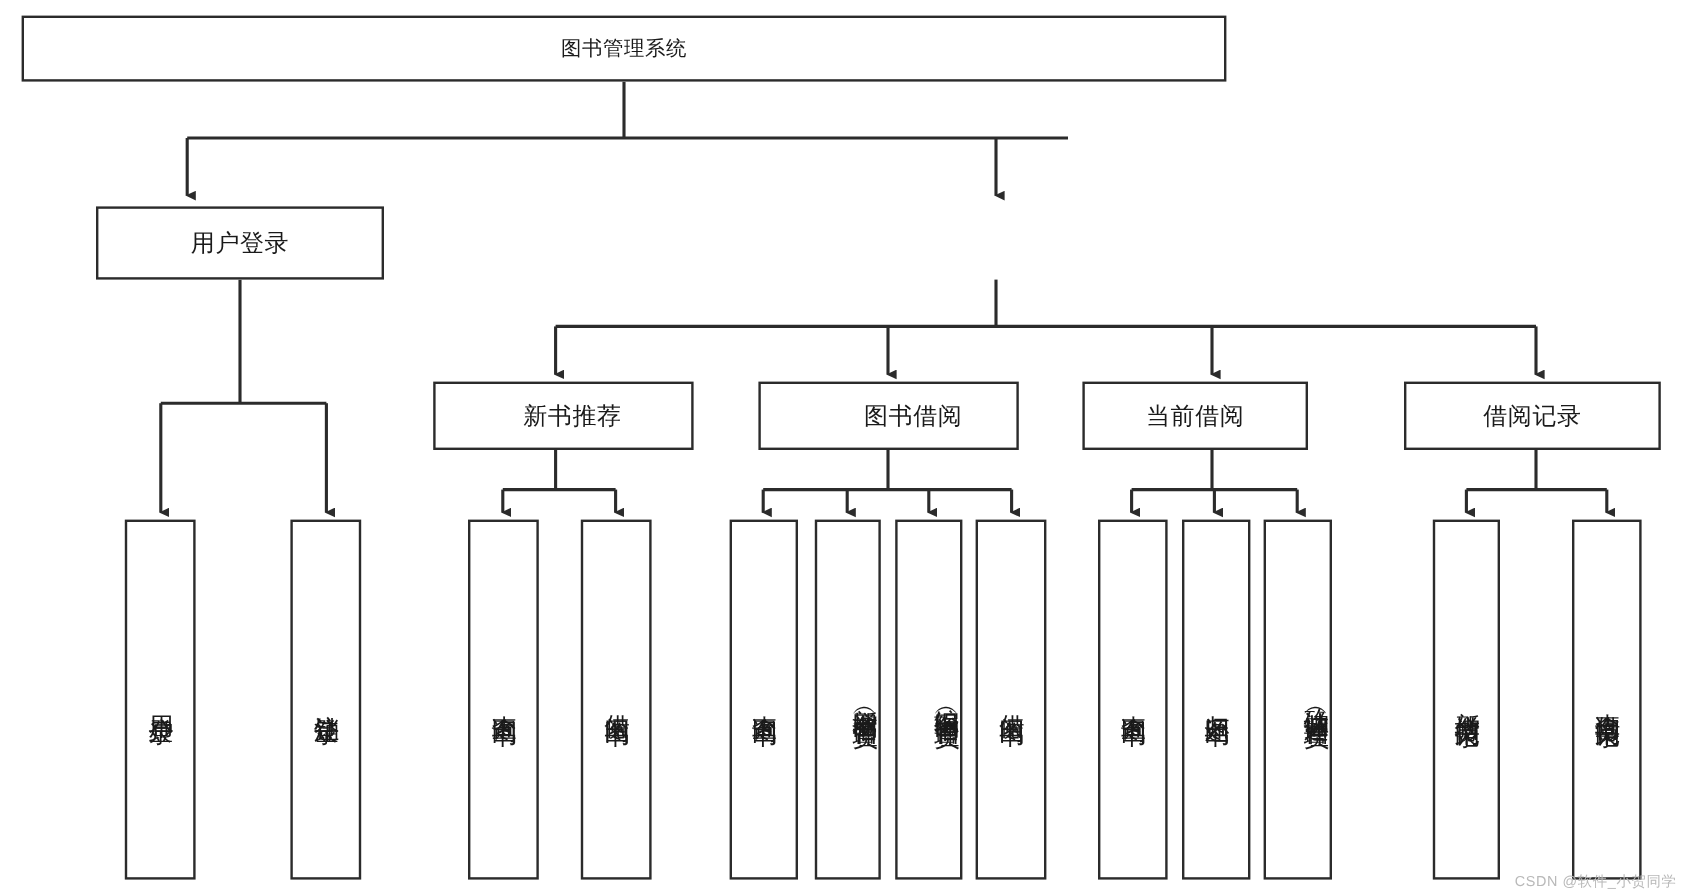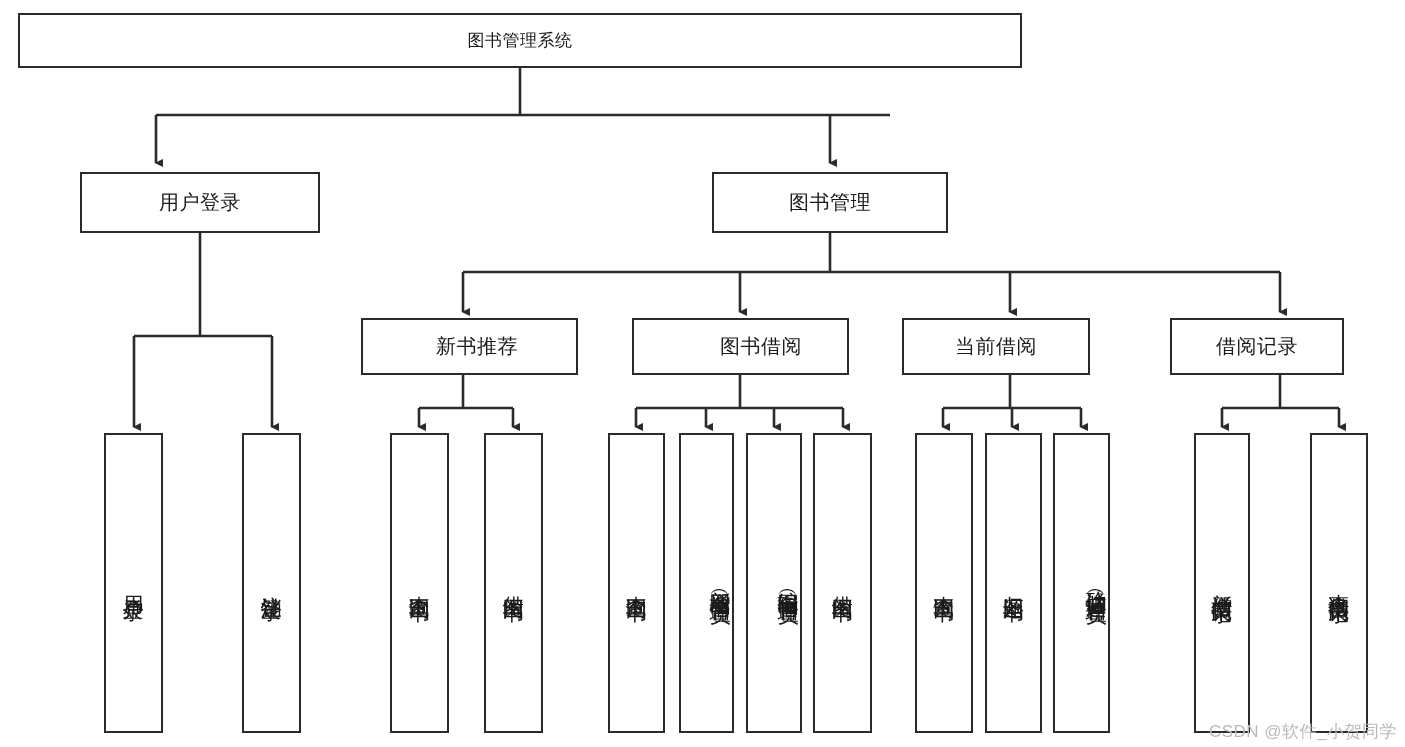--- a/index.html
+++ b/index.html
@@ -54,21 +54,21 @@
     left: 0;
     top: 0;
     width: 1405px;
     height: 747px;
     pointer-events: none;
   }
   .watermark {
     position: absolute;
     right: 8px;
     bottom: 4px;
-    font-size: 17px;
+    font-size: 12px;
     color: #b9b9b9;
     letter-spacing: 0.5px;
     white-space: nowrap;
   }
 </style>
 </head>
 <body>
 
 <div id="canvas">
 
@@ -122,34 +122,31 @@
     </g>
   </svg>
 
   <div class="node root" style="left:18px; top:13px; width:1004px; height:55px;">
     <span>图书管理系统</span>
   </div>
 
   <div class="node lvl1" style="left:80px; top:172px; width:240px; height:61px;">
     <span>用户登录</span>
   </div>
-  <div class="node lvl1" style="left:712px; top:172px; width:236px; height:61px;">
-    <span>图书管理</span>
-  </div>
 
   <div class="node lvl2" style="left:361px; top:318px; width:217px; height:57px;padding-left:15px;">
     <span>新书推荐</span>
   </div>
   <div class="node lvl2" style="left:632px; top:318px; width:217px; height:57px;padding-left:41px;">
     <span>图书借阅</span>
   </div>
   <div class="node lvl2" style="left:902px; top:318px; width:188px; height:57px;">
     <span>当前借阅</span>
   </div>
-  <div class="node lvl2" style="left:1170px; top:318px; width:174px; height:57px;">
+  <div class="node lvl2" style="left:1170px; top:318px; width:214px; height:57px;">
     <span>借阅记录</span>
   </div>
 
   <div class="node leaf" style="left:104px; top:433px; width:59px; height:300px;">
     <span>用户登录</span>
   </div>
   <div class="node leaf" style="left:242px; top:433px; width:59px; height:300px;">
     <span>注销登录</span>
   </div>
 

